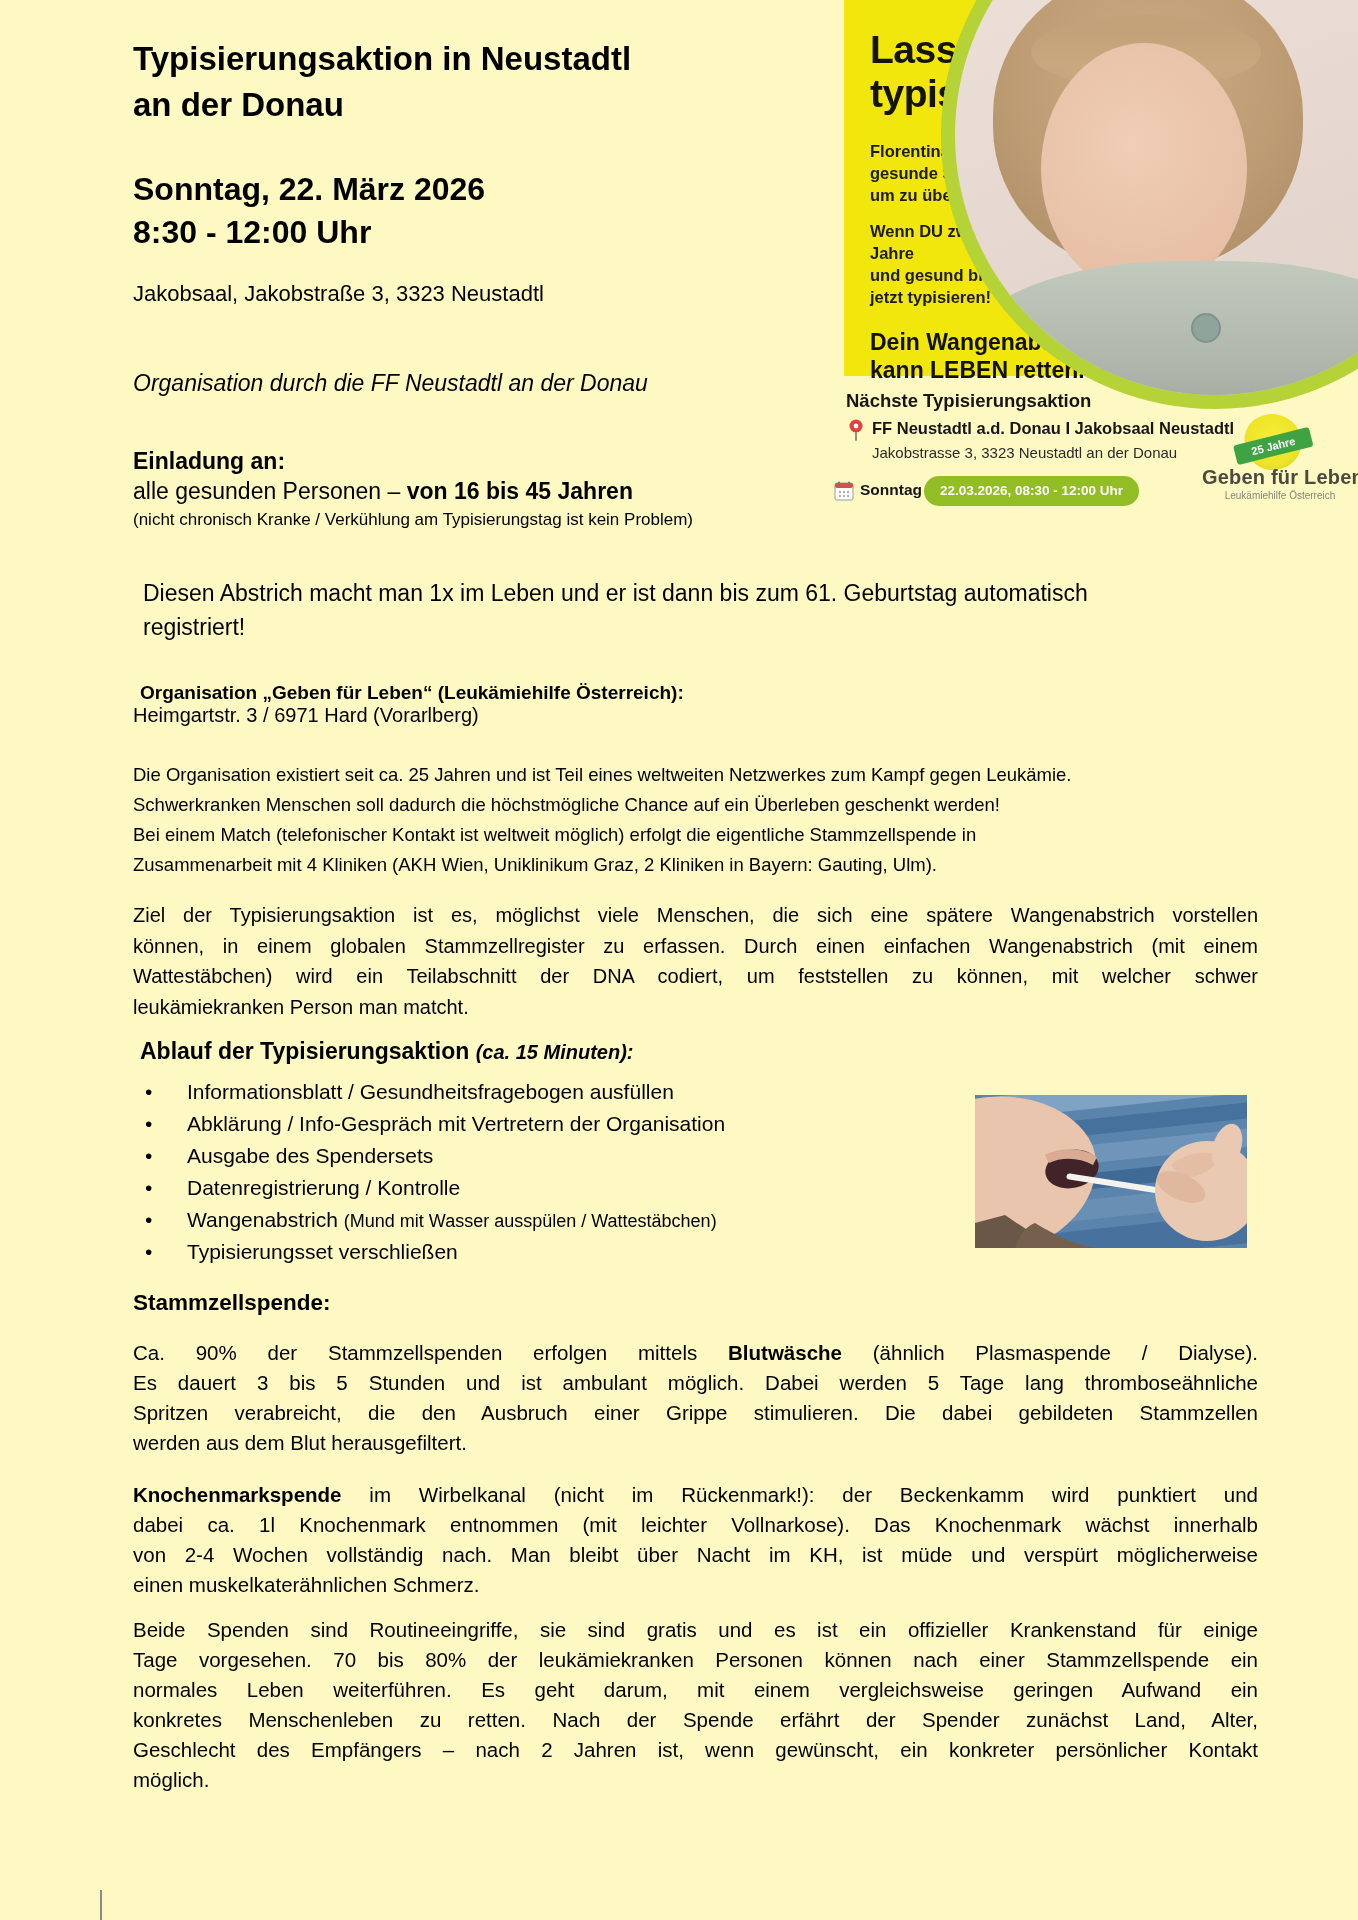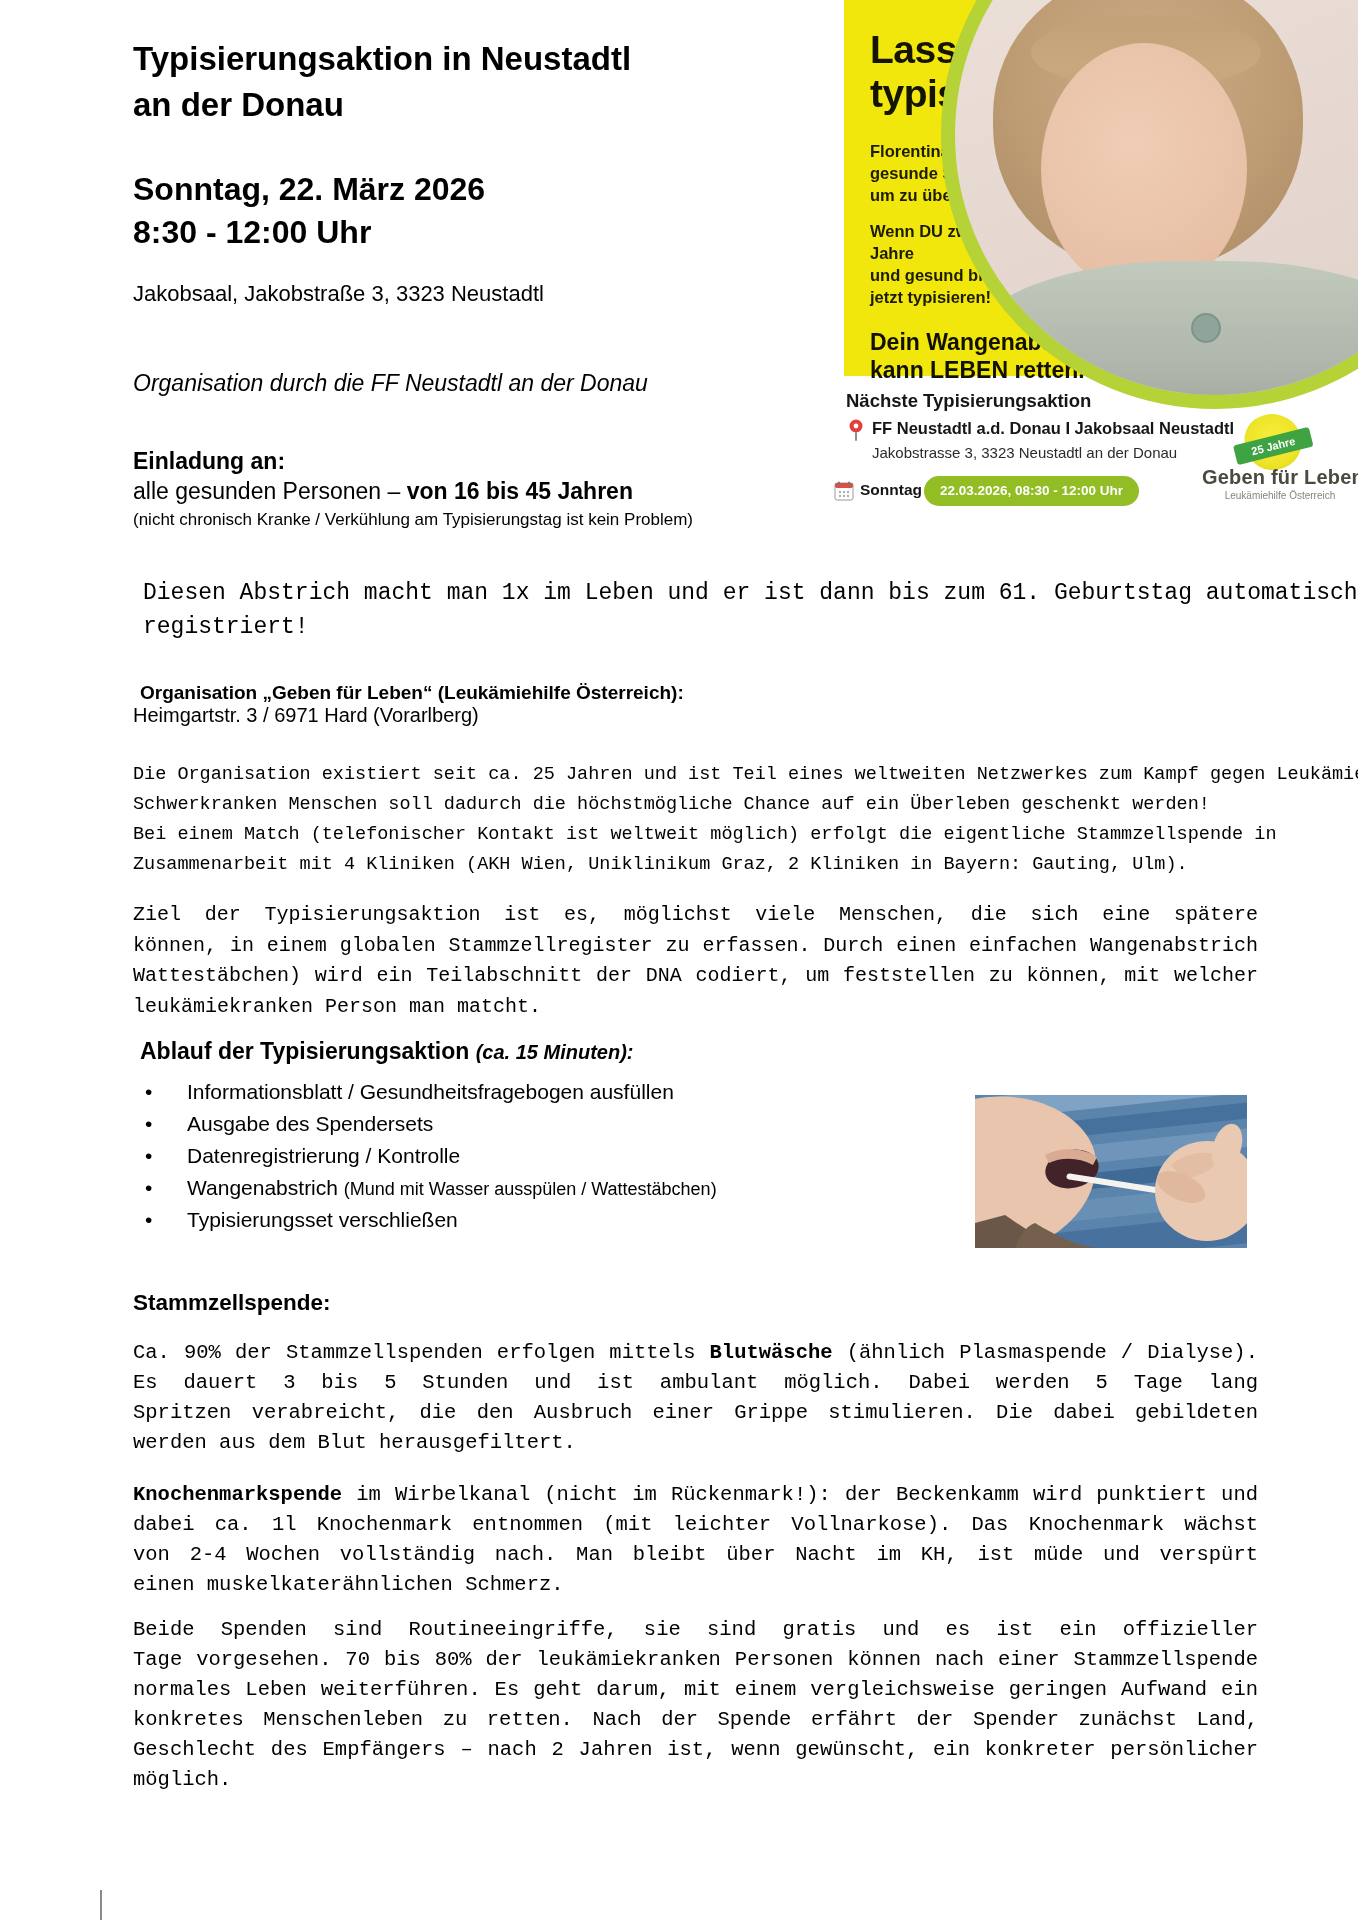--- a/index.html
+++ b/index.html
@@ -1,20 +1,20 @@
 <!DOCTYPE html>
 <html style="--yellow: #f2e70c; --green: #92bd25; --ring_green: #b5d237; --pin_red: #e2403d; --badge_green: #3fa344;"><head>
 <meta charset="utf-8">
 <style>
   html,body{margin:0;padding:0;background:#888;}
-  .page{position:relative;width:1358px;height:1920px;background:#ffffff;overflow:hidden;
+  .page{position:relative;width:1358px;height:1920px;background:#fef9c3;overflow:hidden;
         font-family:"Liberation Sans","DejaVu Sans",sans-serif;color:#000;}
   .abs{position:absolute;}
   .b{font-weight:bold;}
-  .line{height:30px;line-height:30px;white-space:nowrap;font-family:Liberation Mono, monospace;}
+  .line{height:30px;line-height:30px;white-space:nowrap;}
   .jl{text-align:justify;text-align-last:justify;white-space:normal;overflow:hidden;}
   .ll{text-align:left;}
 
   
   .doc-title{left:133px;top:36px;width:660px;font-size:33px;line-height:46px;font-weight:bold;}
   .doc-datetime{left:133px;top:168px;font-size:32px;line-height:43px;font-weight:bold;}
   .venue{left:133px;top:281px;font-size:22px;}
   .org-note{left:133px;top:346px;font-size:23px;font-style:italic;margin-top:24px;}
   .einladung{left:133px;top:446px;font-size:23px;line-height:30px;}
   .einladung .paren{font-size:17px;line-height:28px;}
@@ -127,20 +127,21 @@
     <div class="line jl">Wattestäbchen) wird ein Teilabschnitt der DNA codiert, um feststellen zu können, mit welcher schwer</div>
     <div class="line ll">leukämiekranken Person man matcht.</div>
   </div>
 
   <div class="abs ablauf-heading">
     <span>Ablauf der Typisierungsaktion </span><span class="note">(ca. 15 Minuten):</span>
   </div>
 
   <ul class="abs bullets">
     <li><span>Informationsblatt / Gesundheitsfragebogen ausfüllen</span><span class="small"></span></li>
+    <li><span>Abklärung / Info-Gespräch mit Vertretern der Organisation</span><span class="small"></span></li>
     <li><span>Ausgabe des Spendersets</span><span class="small"></span></li>
     <li><span>Datenregistrierung / Kontrolle</span><span class="small"></span></li>
     <li><span>Wangenabstrich </span><span class="small">(Mund mit Wasser ausspülen / Wattestäbchen)</span></li>
     <li><span>Typisierungsset verschließen</span><span class="small"></span></li>
   </ul>
 
   <div class="abs swab-photo">
     <svg width="272" height="153" viewBox="0 0 272 153" xmlns="http://www.w3.org/2000/svg">
       <rect x="0" y="0" width="272" height="153" fill="#5b84ad"></rect>
       <g transform="rotate(-6 136 76)">

